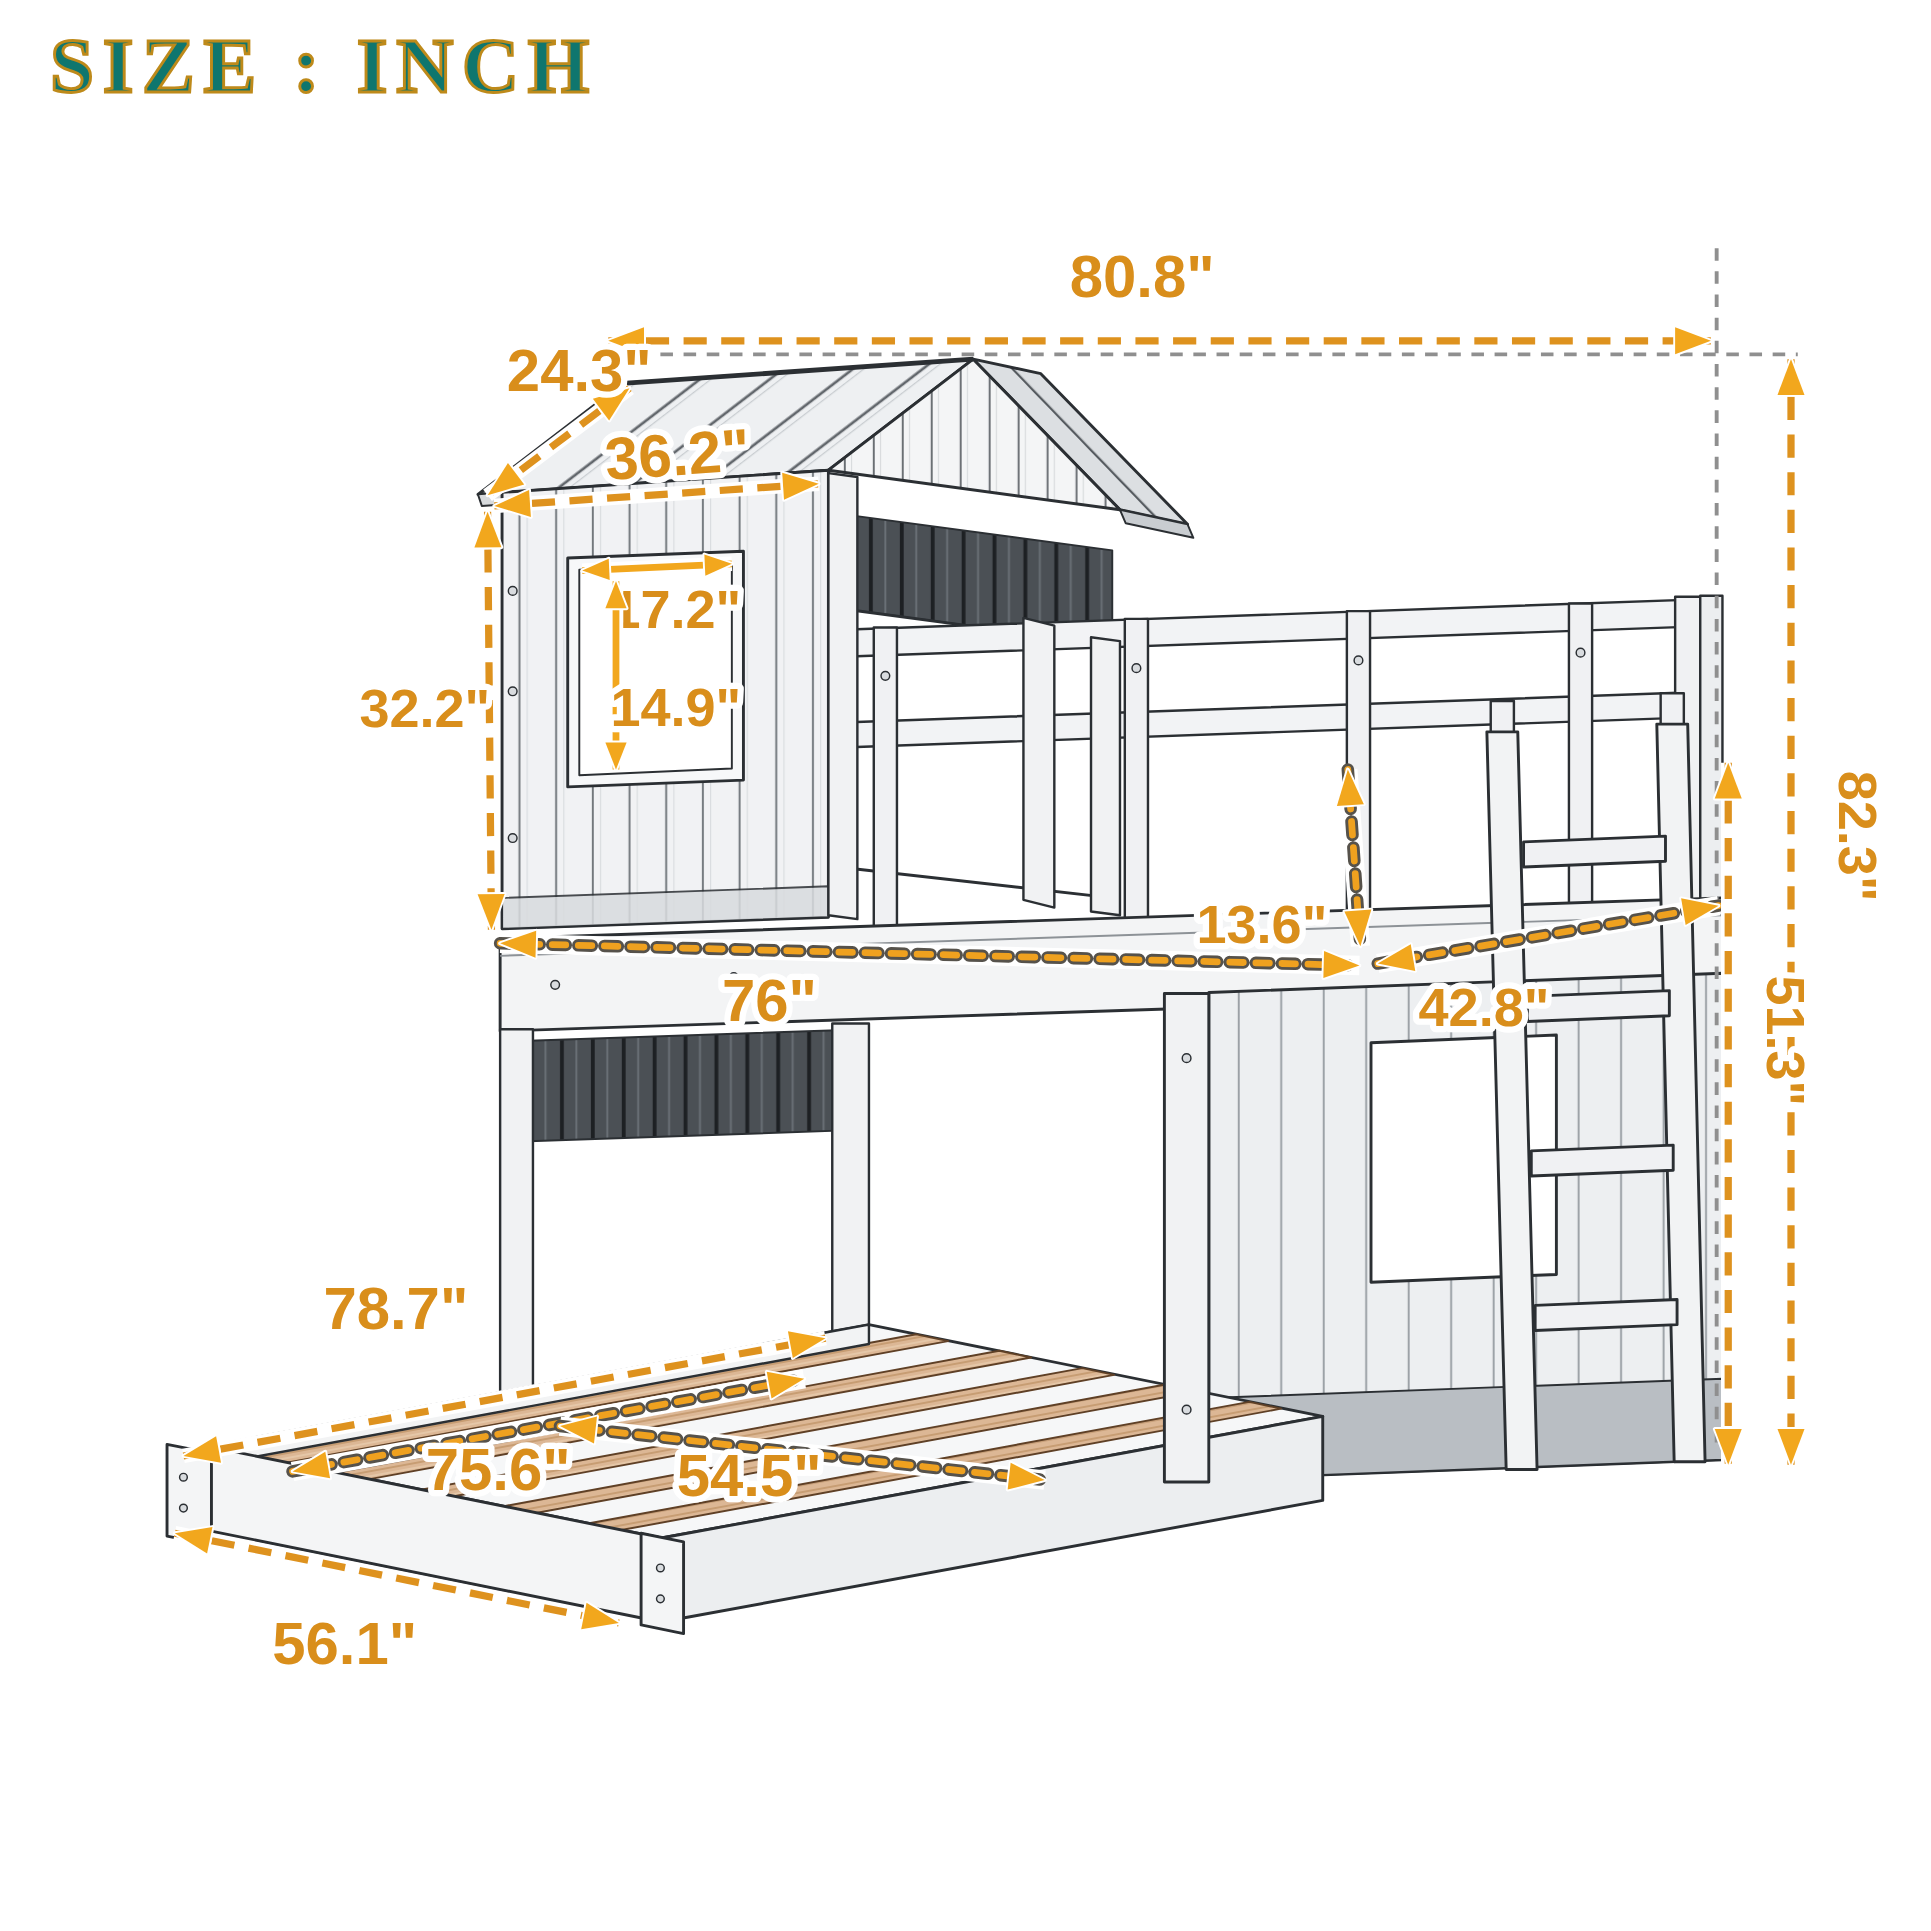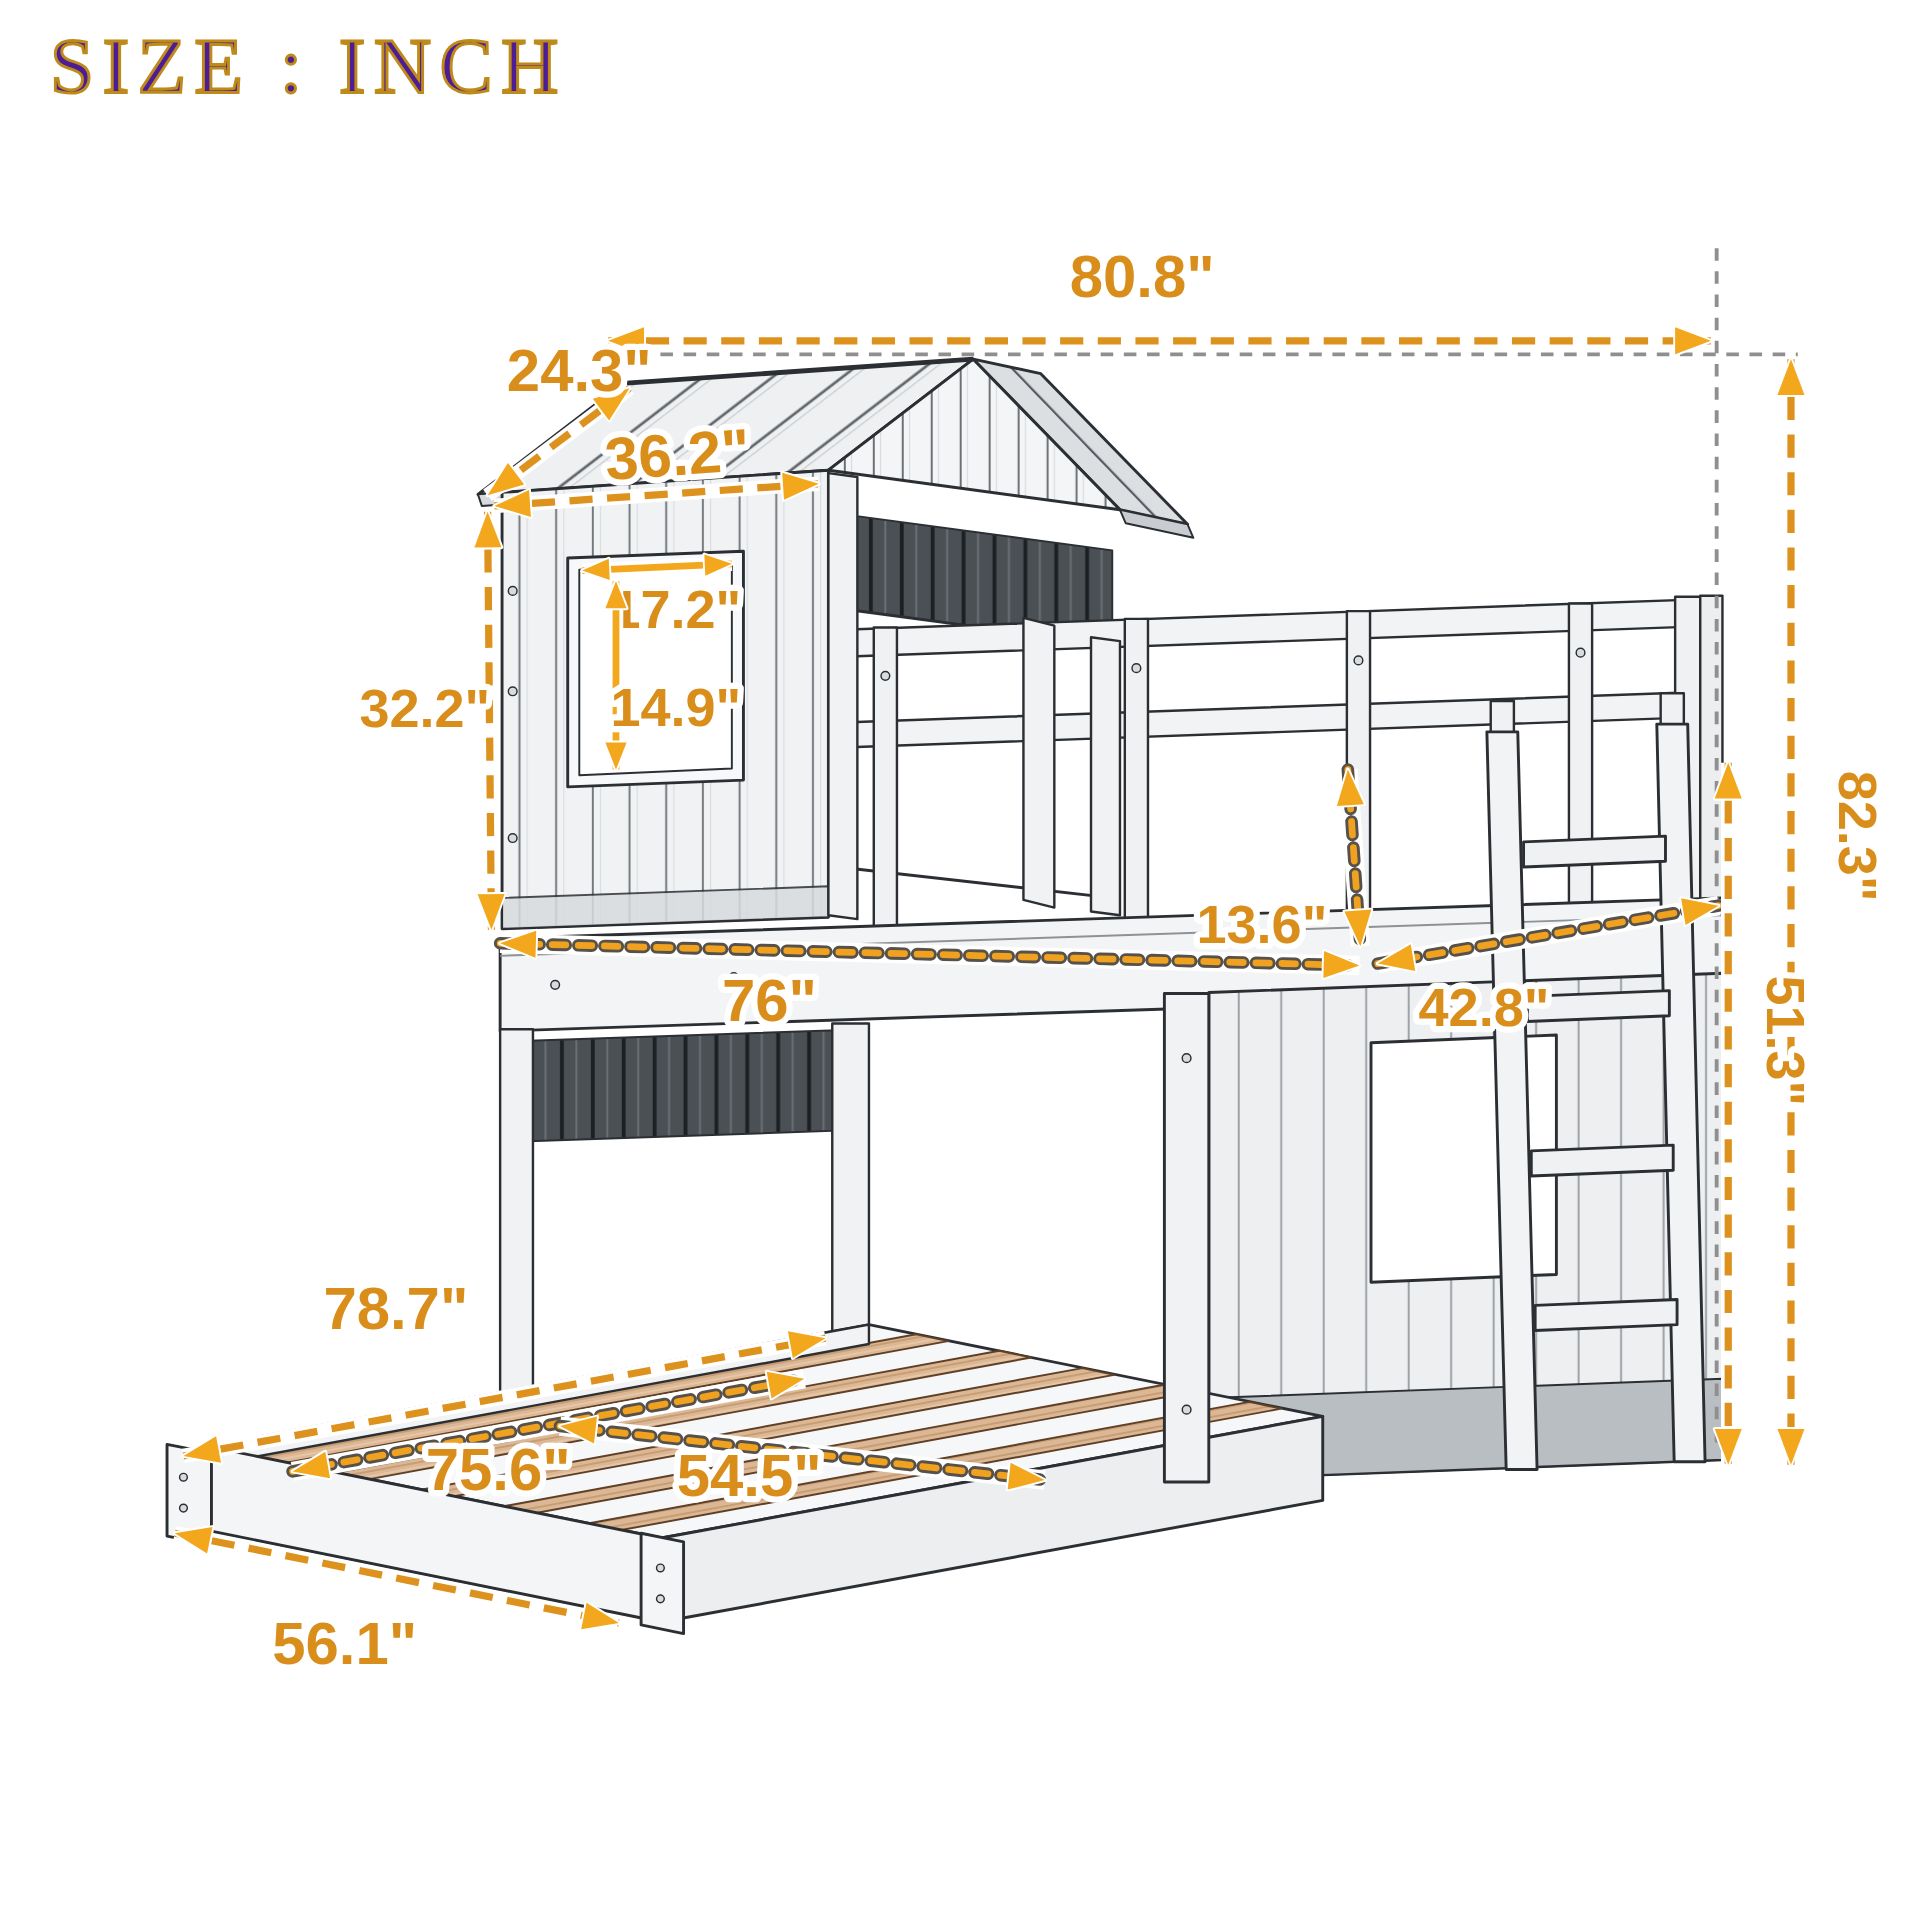--- a/index.html
+++ b/index.html
@@ -1,20 +1,20 @@
 <!DOCTYPE html>
 <html><head>
 <meta charset="utf-8">
 <style>
   html,body{margin:0;padding:0;background:#ffffff;}
   #stage{position:relative;width:1931px;height:1931px;background:#ffffff;overflow:hidden;
          font-family:"Liberation Sans",sans-serif;}
   #title{position:absolute;left:50px;top:21px;
-         font-family:"Liberation Serif",serif;font-weight:400;font-size:79px;
-         letter-spacing:8.7px;color:#4c1d95;-webkit-text-stroke:2.9px #BE8A1A;
+         font-family:"Liberation Serif",serif;font-weight:700;font-size:79px;
+         letter-spacing:8.7px;color:#0f766e;-webkit-text-stroke:2.9px #BE8A1A;
          user-select:none;white-space:nowrap;}
   svg{position:absolute;left:0;top:0;}
   text{font-family:"Liberation Sans",sans-serif;}
 </style>
 </head>
 <body>
 
 <div id="stage">
 
   <svg id="scene" width="1931" height="1931" viewBox="0 0 2000 2000">

